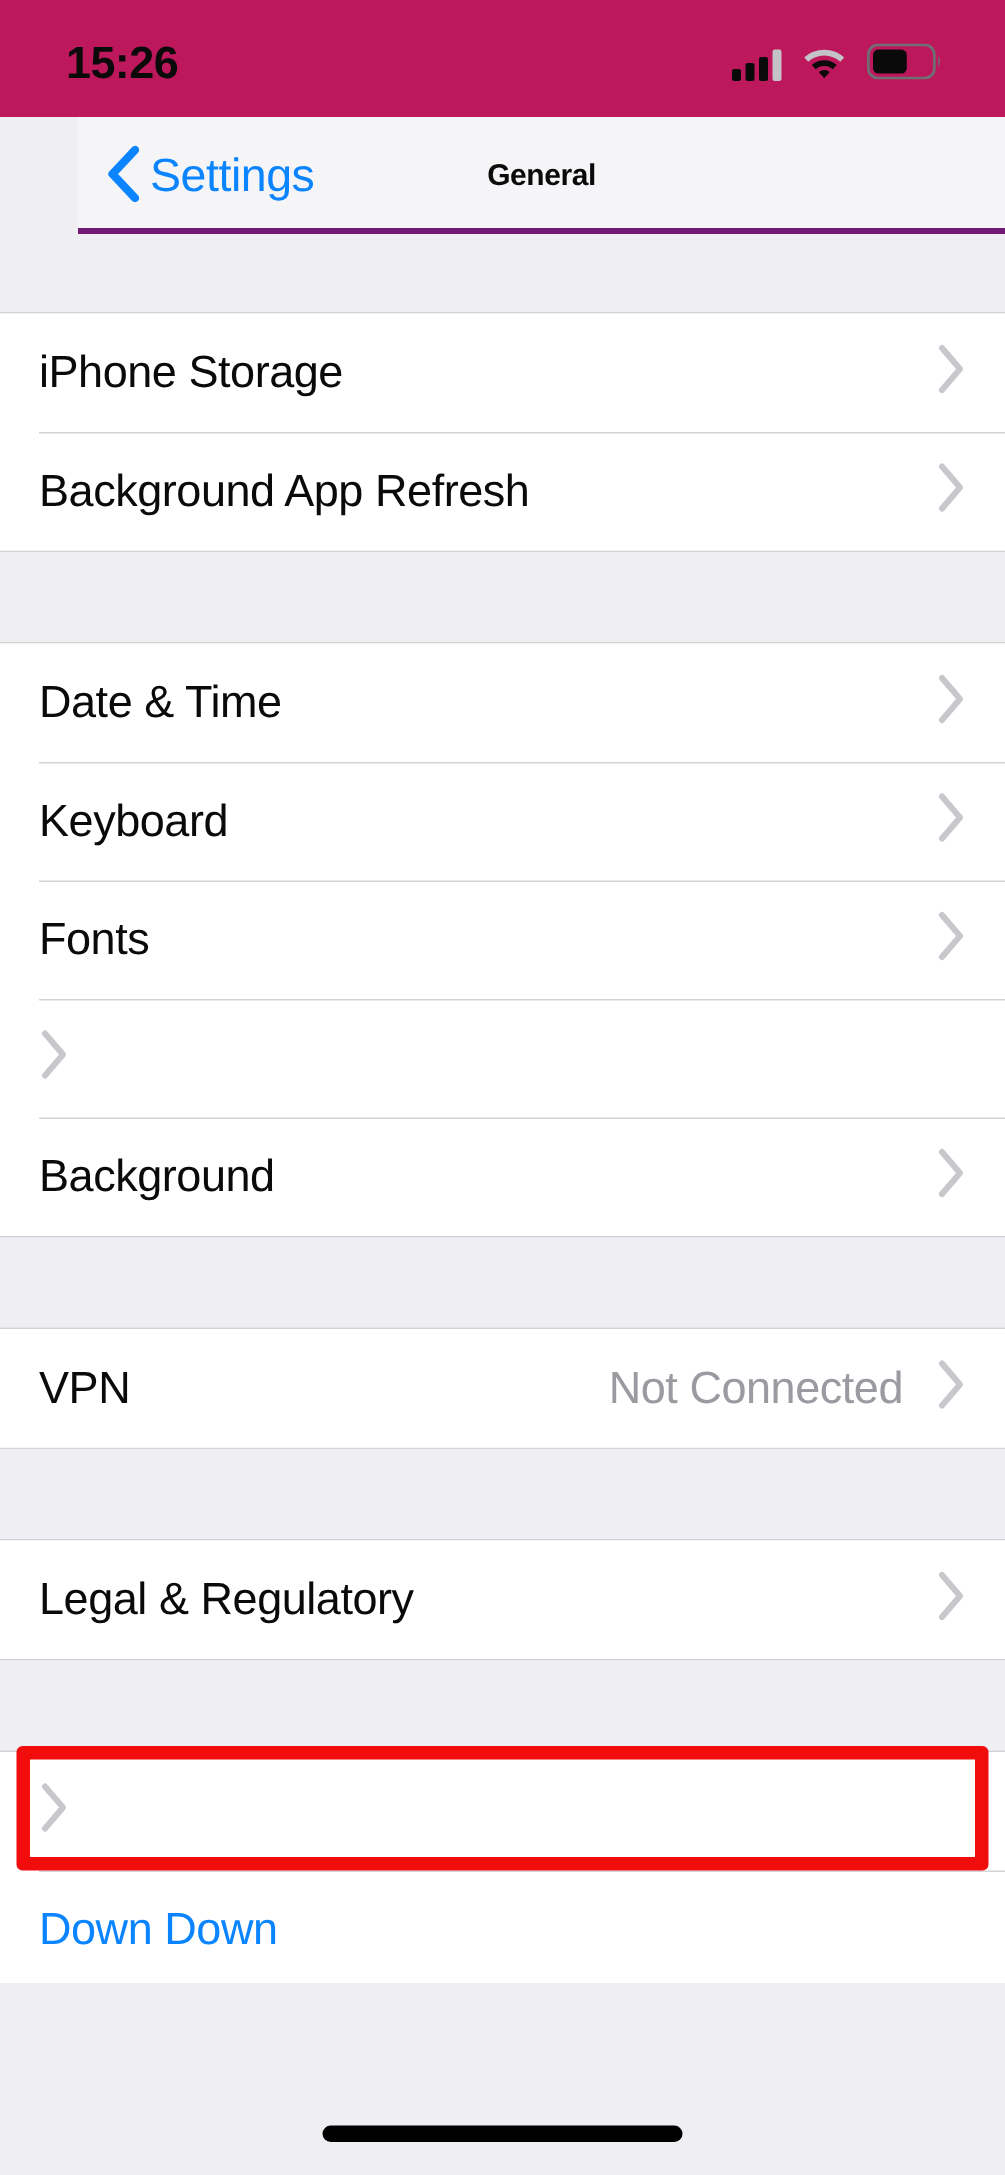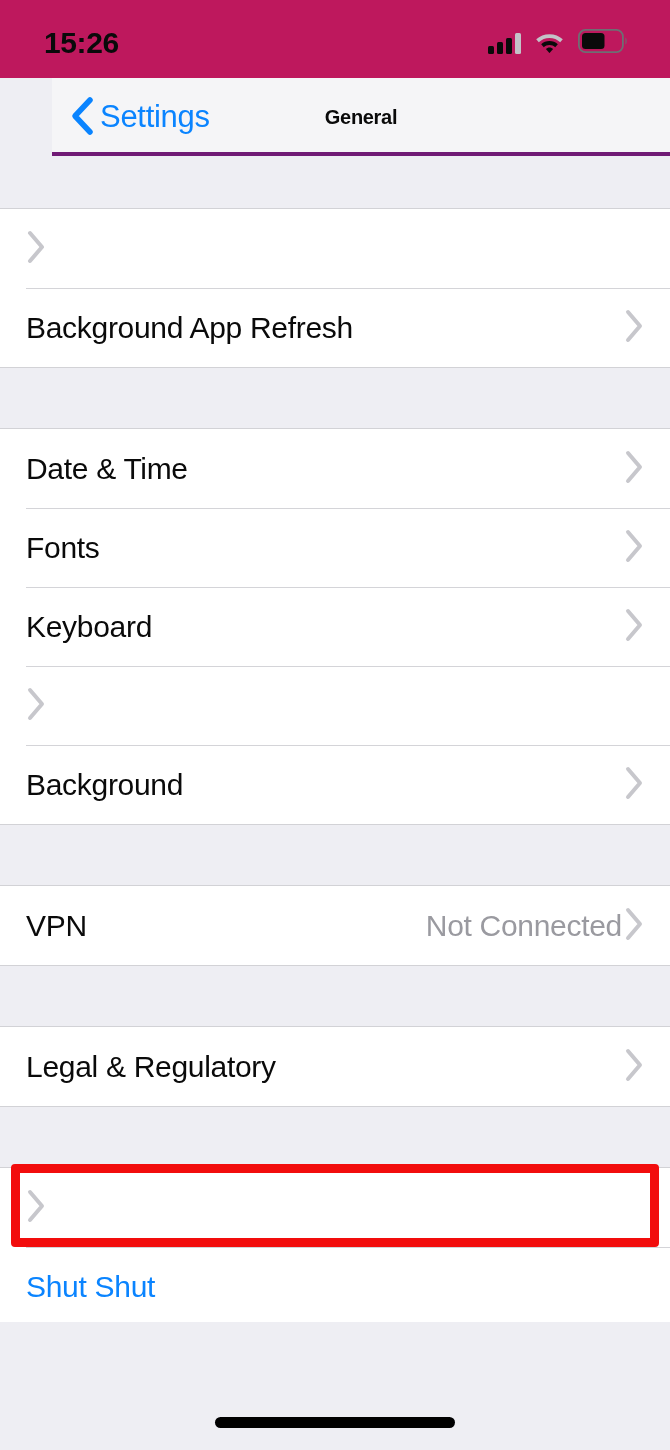--- a/index.html
+++ b/index.html
@@ -127,21 +127,21 @@
     font-size: 30px;
     color: #0a0a0a;
     letter-spacing: -0.3px;
     flex: 1;
   }
   .row-label.link { color: #0a84ff; }
   .row-value {
     font-size: 30px;
     color: #9a9aa0;
     letter-spacing: -0.3px;
-    margin-right: 2px;
+    margin-right: 22px;
   }
   .row-chevron {
     display: block;
     flex: 0 0 auto;
   }
 
   
   .annot-box {
     position: absolute;
     left: 11px;
@@ -212,47 +212,48 @@
       </span>
       <span class="nav-back-label">Settings</span>
     </div>
     <div class="nav-title">General</div>
   </div>
 
   <div class="table" id="table">
       <div class="gap" style="height: 51px;"></div>
       <div class="group">
         <div class="row">
+          <span class="row-label">iPhone Storage</span>
           <span class="row-chevron"><svg width="20" height="34" viewBox="0 0 20 34">
               <polyline points="4,3 16,17 4,31" fill="none" stroke="#c7c7cc" stroke-width="4" stroke-linecap="round" stroke-linejoin="round"></polyline>
             </svg></span>
         </div>
         <div class="row">
           <span class="row-label">Background App Refresh</span>
           <span class="row-chevron"><svg width="20" height="34" viewBox="0 0 20 34">
               <polyline points="4,3 16,17 4,31" fill="none" stroke="#c7c7cc" stroke-width="4" stroke-linecap="round" stroke-linejoin="round"></polyline>
             </svg></span>
         </div>
       </div>
       <div class="gap" style="height: 60px;"></div>
       <div class="group">
         <div class="row">
           <span class="row-label">Date &amp; Time</span>
           <span class="row-chevron"><svg width="20" height="34" viewBox="0 0 20 34">
               <polyline points="4,3 16,17 4,31" fill="none" stroke="#c7c7cc" stroke-width="4" stroke-linecap="round" stroke-linejoin="round"></polyline>
             </svg></span>
         </div>
         <div class="row">
+          <span class="row-label">Keyboard</span>
+          <span class="row-chevron"><svg width="20" height="34" viewBox="0 0 20 34">
+              <polyline points="4,3 16,17 4,31" fill="none" stroke="#c7c7cc" stroke-width="4" stroke-linecap="round" stroke-linejoin="round"></polyline>
+            </svg></span>
+        </div>
+        <div class="row">
           <span class="row-label">Fonts</span>
-          <span class="row-chevron"><svg width="20" height="34" viewBox="0 0 20 34">
-              <polyline points="4,3 16,17 4,31" fill="none" stroke="#c7c7cc" stroke-width="4" stroke-linecap="round" stroke-linejoin="round"></polyline>
-            </svg></span>
-        </div>
-        <div class="row">
-          <span class="row-label">Keyboard</span>
           <span class="row-chevron"><svg width="20" height="34" viewBox="0 0 20 34">
               <polyline points="4,3 16,17 4,31" fill="none" stroke="#c7c7cc" stroke-width="4" stroke-linecap="round" stroke-linejoin="round"></polyline>
             </svg></span>
         </div>
         <div class="row">
           <span class="row-chevron"><svg width="20" height="34" viewBox="0 0 20 34">
               <polyline points="4,3 16,17 4,31" fill="none" stroke="#c7c7cc" stroke-width="4" stroke-linecap="round" stroke-linejoin="round"></polyline>
             </svg></span>
         </div>
         <div class="row">
@@ -282,21 +283,21 @@
         </div>
       </div>
       <div class="gap" style="height: 60px;"></div>
       <div class="group">
         <div class="row">
           <span class="row-chevron"><svg width="20" height="34" viewBox="0 0 20 34">
               <polyline points="4,3 16,17 4,31" fill="none" stroke="#c7c7cc" stroke-width="4" stroke-linecap="round" stroke-linejoin="round"></polyline>
             </svg></span>
         </div>
         <div class="row">
-          <span class="row-label link">Shut Shut</span>
+          <span class="row-label link">Down Down</span>
         </div>
       </div>
     </div>
 
   <div class="annot-box"></div>
 
   <div class="home-indicator-area">
     <div class="home-indicator"></div>
   </div>
 

